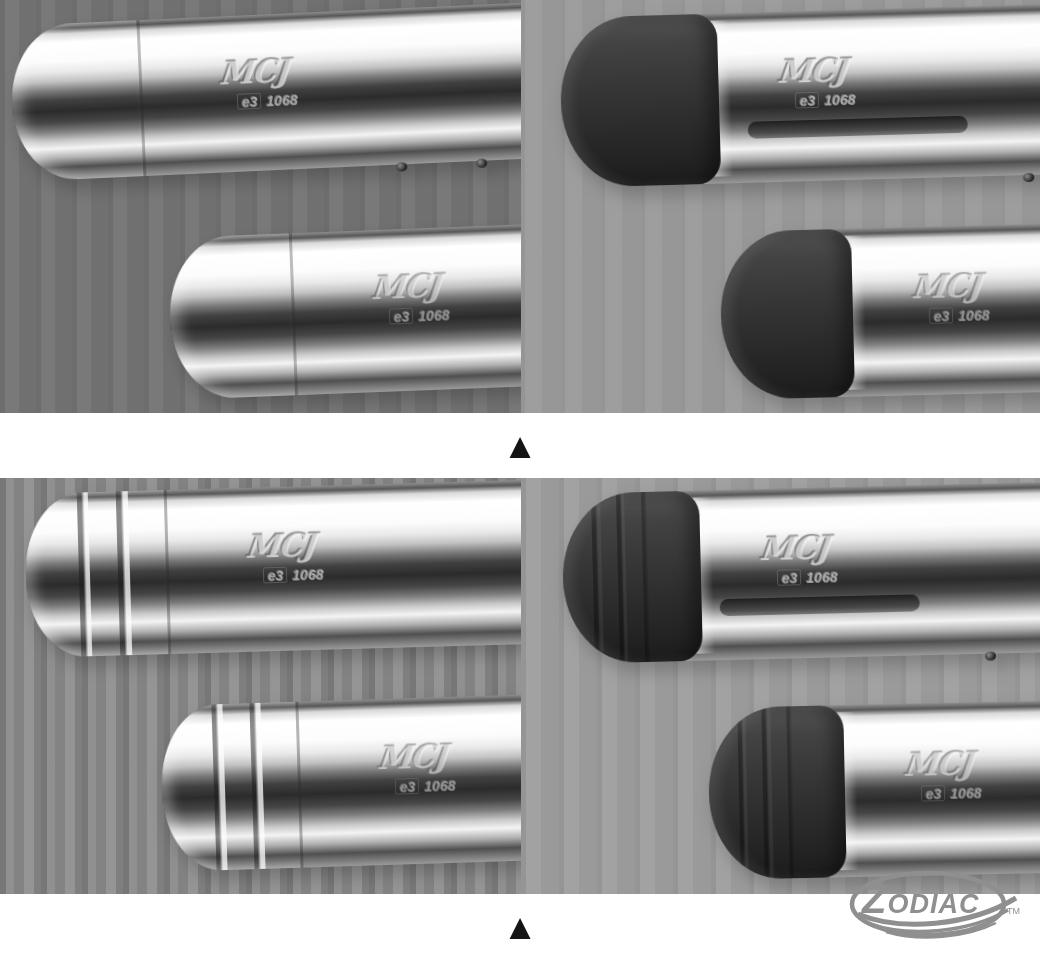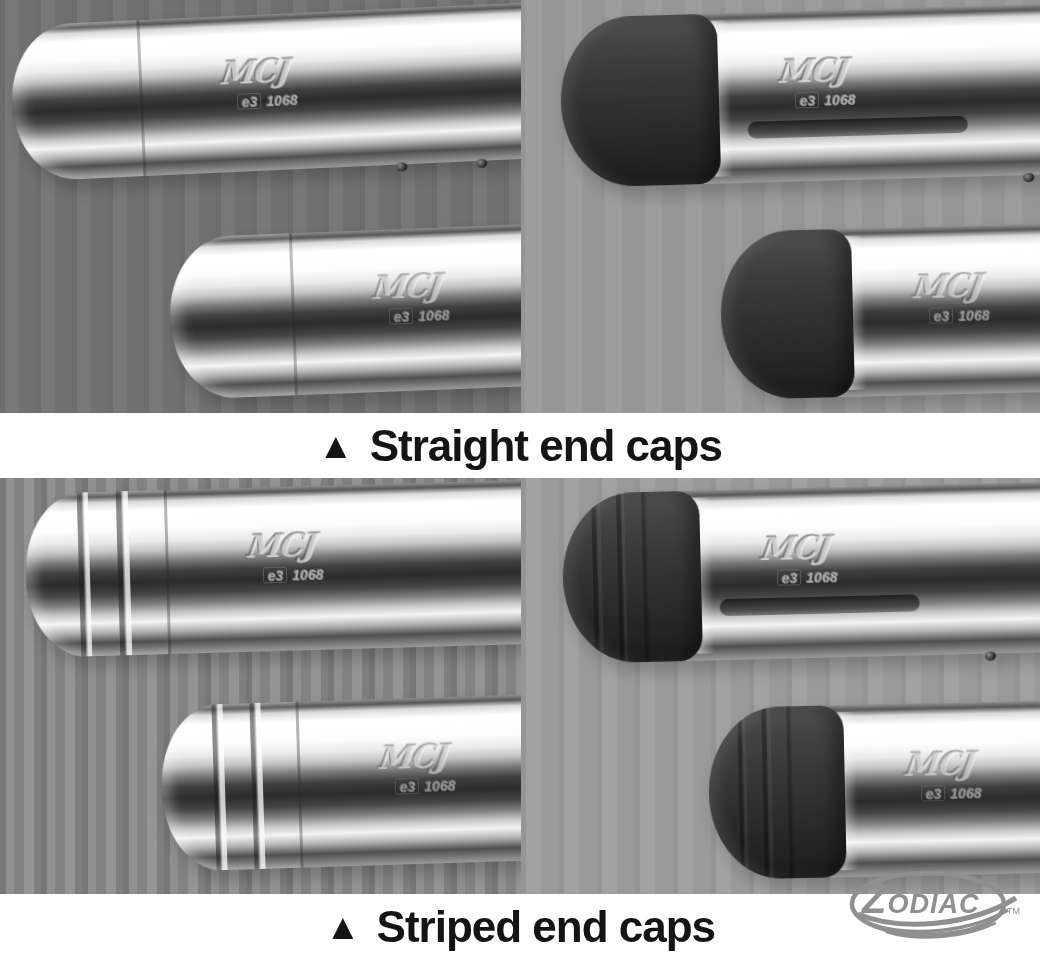--- a/index.html
+++ b/index.html
@@ -163,21 +163,20 @@
             <span class="stamp-box">e3</span>
             <span>1068</span>
           </div>
         </div>
       </div>
     </div>
   </div>
 
   <div class="caption-band" id="band1">
     <span class="tri">▲</span>
-    <span class="caption-text">Straight end caps</span>
   </div>
 
   <div class="photo" id="bl">
     <div class="m m1">
       <div class="cap c-striped"></div>
       <div class="body">
         <div class="engraving">
           <div class="eng-logo">MCJ</div>
           <div class="eng-stamp">
             <span class="stamp-box">e3</span>
@@ -224,21 +223,20 @@
             <span class="stamp-box">e3</span>
             <span>1068</span>
           </div>
         </div>
       </div>
     </div>
   </div>
 
   <div class="caption-band" id="band2">
     <span class="tri">▲</span>
-    <span class="caption-text">Striped end caps</span>
   </div>
 
   <svg class="zodiac" viewBox="0 0 175 72">
     <ellipse cx="80" cy="34" rx="76" ry="31" fill="none" stroke="#8f8f8f" stroke-width="4.5"></ellipse>
     <path d="M10 44 C 52 62 122 56 168 28" fill="none" stroke="#8f8f8f" stroke-width="5"></path>
     <path d="M22 54 C 62 68 122 62 160 40" fill="none" stroke="#8f8f8f" stroke-width="3.5"></path>
     <path d="M38 62 C 72 72 118 68 148 53" fill="none" stroke="#8f8f8f" stroke-width="2.5"></path>
     <text x="14" y="43" font-family="Liberation Sans, sans-serif" font-style="italic" font-weight="bold" fill="#8f8f8f" letter-spacing="1"><tspan font-size="40">Z</tspan><tspan font-size="27">ODIAC</tspan></text>
     <text x="159" y="44" font-family="Liberation Sans, sans-serif" font-size="9" fill="#8f8f8f">TM</text>
   </svg>

